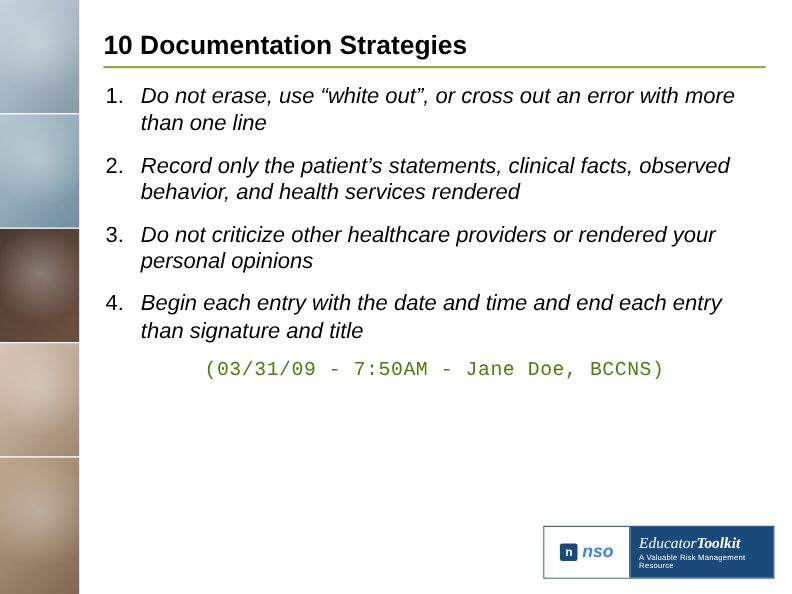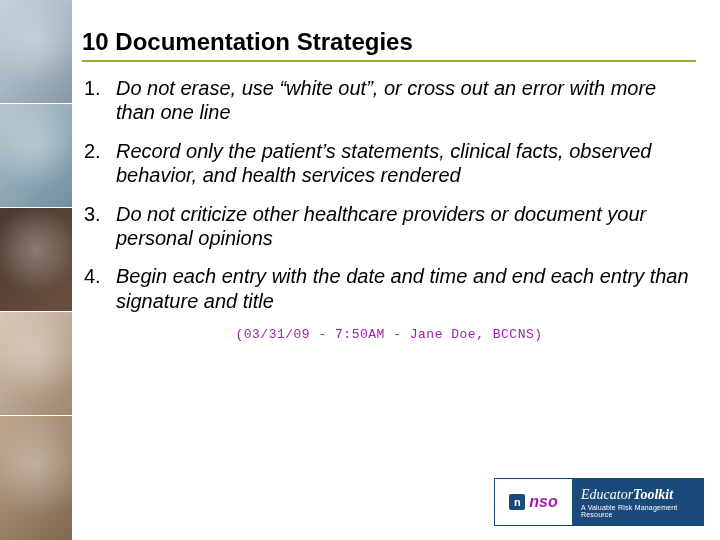--- a/index.html
+++ b/index.html
@@ -35,21 +35,21 @@
   .sidebar-img:last-child { border-bottom: none; flex: 1.2; }
   .sidebar-img::after {
     content: "";
     position: absolute;
     inset: 0;
     background: radial-gradient(circle at 50% 40%, rgba(255,255,255,0.3) 0%, transparent 60%);
   }
 
   .content {
     position: absolute;
-    left: 72px;
+    left: 84px;
     top: 0;
     right: 0;
     padding: 28px 24px 0 10px;
   }
   .title {
     font-size: 24px;
     font-weight: bold;
     color: #000;
     border-bottom: 2px solid #9aa638;
     padding-bottom: 4px;
@@ -79,22 +79,22 @@
     text-align: center;
     margin-top: 14px;
   }
   .example-label {
     font-size: 20px;
     color: #000;
     margin-bottom: 8px;
   }
   .example-text {
     font-family: "Courier New", Courier, monospace;
-    font-size: 13px;
-    color: #a21caf;
+    font-size: 18px;
+    color: #4d7c0f;
     letter-spacing: 0.5px;
   }
 
   .footer-logo {
     position: absolute;
     right: 16px;
     bottom: 14px;
     width: 210px;
     height: 48px;
     display: flex;
@@ -122,21 +122,21 @@
     font-size: 11px;
     font-weight: bold;
     display: flex;
     align-items: center;
     justify-content: center;
     border-radius: 2px;
   }
   .logo-nso-text {
     font-size: 16px;
     font-weight: bold;
-    color: #a21caf;
+    color: #3b82f6;
     font-style: italic;
     margin-left: 2px;
     text-align: right;
   }
   .logo-right {
     flex: 1;
     background: #1a4a7a;
     color: #fff;
     display: flex;
     flex-direction: column;
@@ -173,21 +173,21 @@
     <li>
       <span class="num">1.</span>
       <span class="txt">Do not erase, use “white out”, or cross out an error with more than one line</span>
     </li>
     <li>
       <span class="num">2.</span>
       <span class="txt">Record only the patient’s statements, clinical facts, observed behavior, and health services rendered</span>
     </li>
     <li>
       <span class="num">3.</span>
-      <span class="txt">Do not criticize other healthcare providers or document your personal opinions</span>
+      <span class="txt">Do not criticize other healthcare providers or rendered your personal opinions</span>
     </li>
     <li>
       <span class="num">4.</span>
       <span class="txt">Begin each entry with the date and time and end each entry than signature and title</span>
     </li>
   </ol>
 
   <div class="example-block">
     <div class="example-text">(03/31/09 - 7:50AM - Jane Doe, BCCNS)</div>
   </div>

